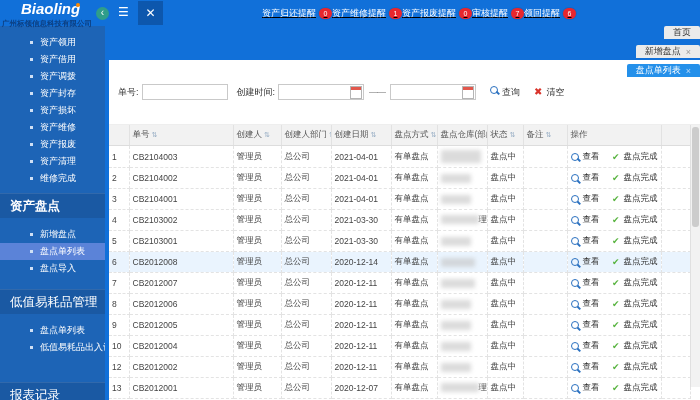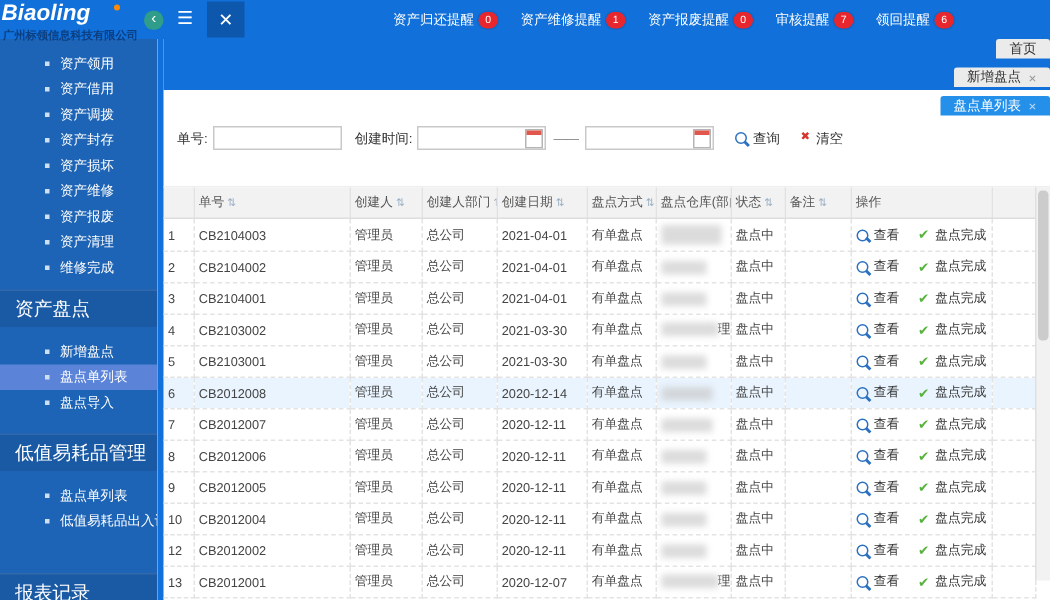--- a/index.html
+++ b/index.html
@@ -9,60 +9,60 @@
   
   .topbar{position:absolute;top:0;left:0;right:0;height:26px;background:#1170d9;z-index:5;}
   .circle-btn{position:absolute;left:96px;top:7px;width:13px;height:13px;border-radius:50%;
               background:#2f9d8a;color:#fff;font-size:10px;line-height:12px;text-align:center;cursor:pointer;}
   .burger{position:absolute;left:118px;top:5px;color:#fff;font-size:12px;cursor:pointer;}
   .xbtn{position:absolute;left:138px;top:1px;width:25px;height:24px;background:#0d57ad;color:#fff;
         display:flex;align-items:center;justify-content:center;font-size:12px;cursor:pointer;}
   .welcome{position:absolute;left:173px;top:4px;height:17px;border:1px solid rgba(255,255,255,.4);
            border-radius:3px;display:flex;align-items:center;padding:0 7px;color:#fff;font-size:9px;gap:5px;cursor:pointer;}
   .welcome .caret{font-size:7px;color:#cfe3ff;}
-  .topnav{position:absolute;left:262px;top:0;height:26px;display:flex;align-items:center;gap:15px;}
+  .topnav{position:absolute;left:262px;top:0;height:26px;display:flex;align-items:center;text-decoration:underline;}
   .nav-item{display:flex;align-items:center;color:#fff;font-size:9px;cursor:pointer;white-space:nowrap;}
   .badge{min-width:11px;height:11px;border-radius:6px;background:#e8262d;color:#fff;font-size:7px;
          line-height:11px;text-align:center;padding:0 1px;margin-left:3px;box-shadow:0 0 0 1px rgba(0,0,0,.08);}
 
   
   .logo{position:absolute;top:0;left:0;width:105px;height:34px;z-index:10;}
-  .brand{position:absolute;left:1px;top:0px;font-size:15px;font-weight:bold;font-style:italic;color:#fff;}
+  .brand{position:absolute;left:21px;top:0px;font-size:15px;font-weight:bold;font-style:italic;color:#fff;}
   .brand-dot{position:absolute;left:76px;top:3px;width:4px;height:4px;border-radius:50%;background:#ff8a00;}
   .company{position:absolute;left:2px;top:19px;font-size:7.5px;font-weight:bold;color:#0d3f80;white-space:nowrap;}
 
   
   .sidebar{position:absolute;top:26px;left:0;width:105px;bottom:0;background:#1d64b6;overflow:hidden;}
   .side-inner{padding-top:8px;}
   .side-item{position:relative;height:17px;line-height:17px;padding-left:40px;font-size:9px;color:#fff;
              cursor:pointer;white-space:nowrap;}
   .side-item .bullet{position:absolute;left:30px;top:7px;width:3px;height:3px;background:#cfe0f5;}
   .side-item.active{background:#5b83d8;}
   .side-header{height:24px;line-height:24px;padding-left:10px;font-size:12.5px;color:#fff;
                background:rgba(0,0,0,.10);border-top:1px solid rgba(255,255,255,.10);cursor:pointer;}
-  .gap6{margin-top:6px;} .gap8{margin-top:8px;} .gap12{margin-top:12px;} .gap26{margin-top:26px;}
+  .gap6{margin-top:6px;font-weight:bold;} .gap8{margin-top:8px;} .gap12{margin-top:12px;} .gap26{margin-top:26px;}
 
   
   .content{position:absolute;left:105px;top:26px;right:0;bottom:0;background:#fff;border-left:4px solid #1170d9;}
   .tabstrip{height:31px;background:#1170d9;display:flex;align-items:flex-end;padding:0 0 3px 7px;gap:6px;flex-direction:column;}
   .tab{height:19px;display:flex;align-items:center;padding:0 9px;background:#ebebeb;border-radius:2px 2px 0 0;
        font-size:9px;color:#333;cursor:pointer;white-space:nowrap;}
   .tab.active{background:#2490ea;color:#fff;}
   .tab .tclose{margin-left:5px;font-size:9px;color:#999;}
   .tab.active .tclose{color:#bcd9f5;}
 
   .filterbar{display:flex;align-items:center;height:28px;padding:18px 9px;font-size:9px;color:#333;
              border-bottom:1px solid #eee;}
   .flabel{margin-right:3px;white-space:nowrap;}
   .txt{width:80px;height:14px;border:1px solid #c9c9c9;background:#fff;margin-right:9px;font-size:9px;padding:0 2px;}
   .datebox{position:relative;width:84px;height:14px;border:1px solid #c9c9c9;background:#fff;cursor:text;}
   .cal{position:absolute;right:1px;top:1px;width:10px;height:11px;border:1px solid #b5b5b5;background:#fff;cursor:pointer;}
   .cal:before{content:"";position:absolute;left:0;right:0;top:0;height:3px;background:#e2574c;}
   .dash{color:#888;margin:0 5px;letter-spacing:-1px;}
-  .abtn{display:flex;align-items:center;gap:4px;margin-left:14px;cursor:pointer;color:#333;white-space:nowrap;font-family:Liberation Mono, monospace;}
+  .abtn{display:flex;gap:4px;margin-left:14px;cursor:pointer;color:#333;white-space:nowrap;}
   .mag{position:relative;width:6px;height:6px;border:1.5px solid #2b71c0;border-radius:50%;display:inline-block;}
   .mag:after{content:"";position:absolute;width:4px;height:1.5px;background:#2b71c0;transform:rotate(45deg);
              right:-3px;bottom:-1px;}
   .clear-x{color:#d9342b;font-size:10px;font-weight:bold;}
 
   
   .table-wrap{position:relative;}
   table{border-collapse:collapse;table-layout:fixed;width:582px;font-size:8.5px;color:#444;}
   th{background:#f2f2f2;font-weight:normal;text-align:left;padding:4px 3px;border-right:1px solid #e2e2e2;
      border-bottom:1px solid #ddd;white-space:nowrap;overflow:hidden;color:#555;cursor:pointer;}

